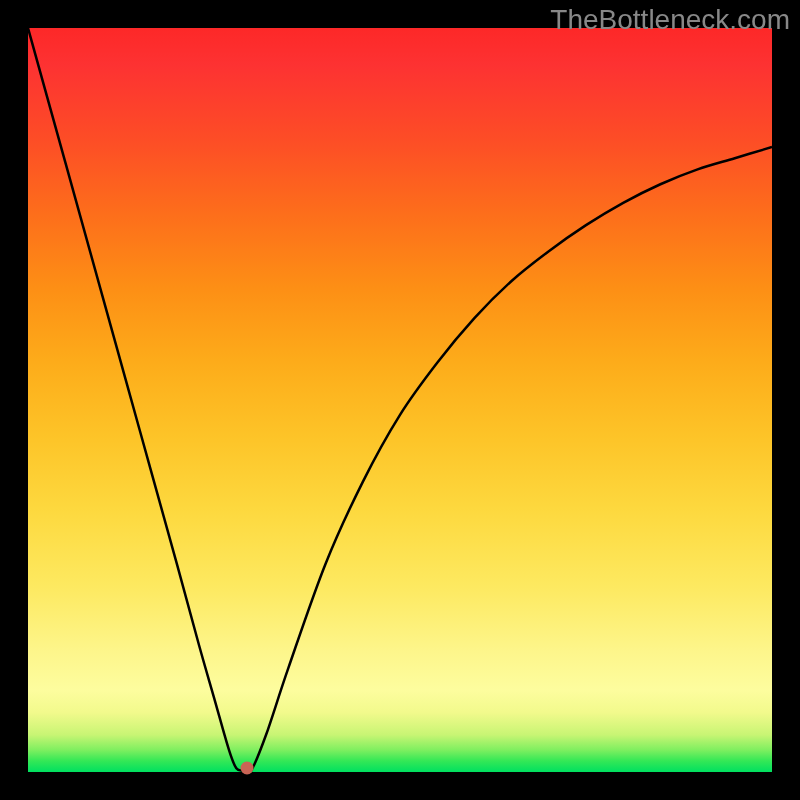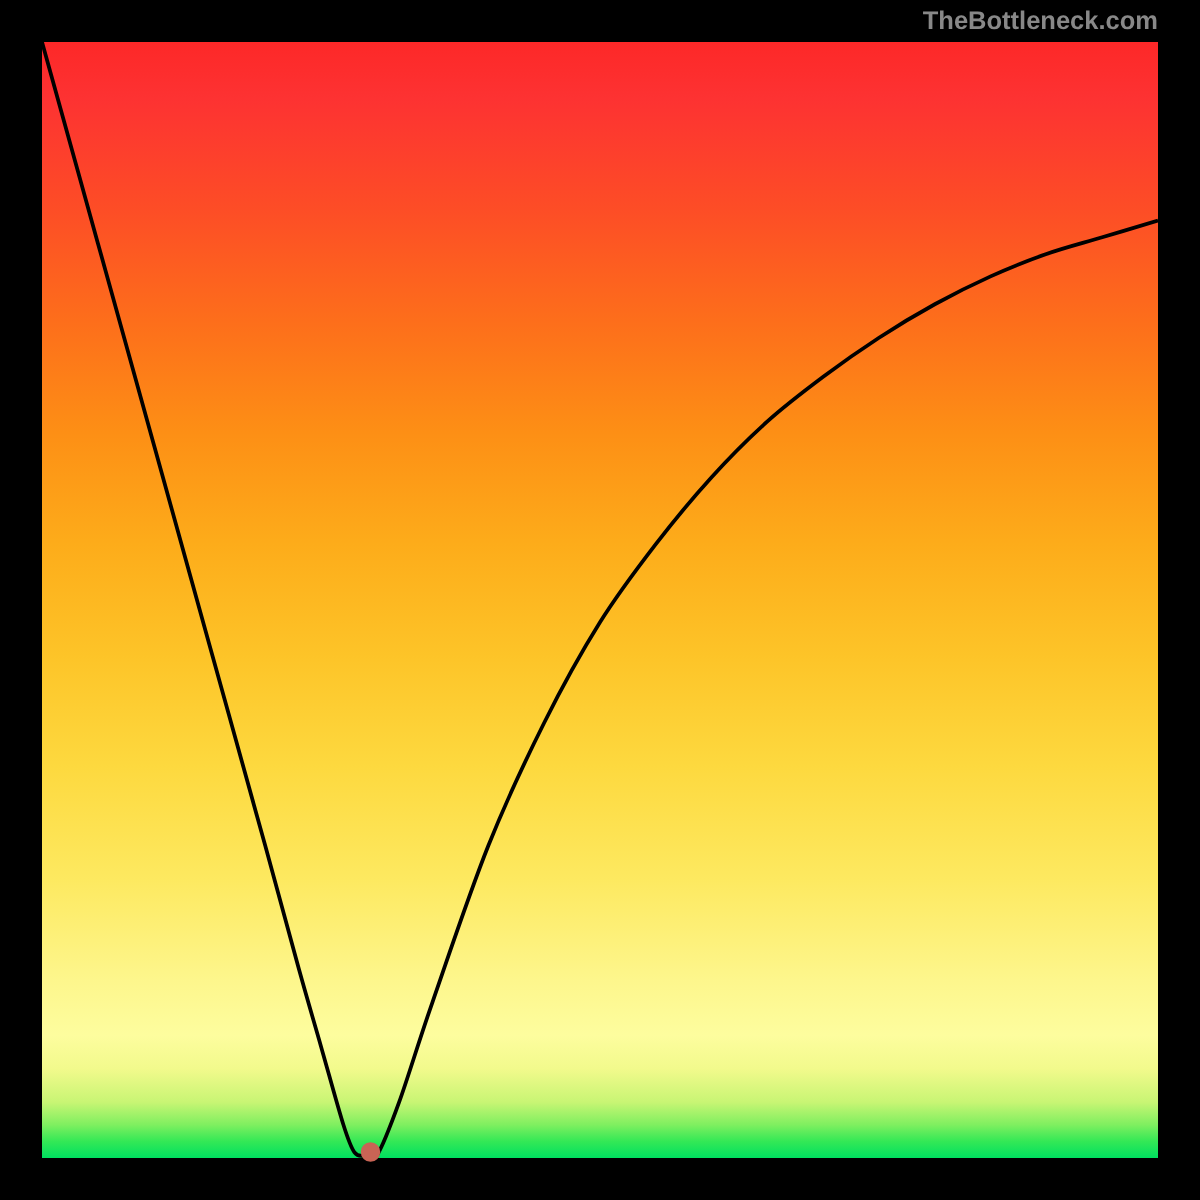--- a/index.html
+++ b/index.html
@@ -16,24 +16,24 @@
     }
     .container {
       width: 800px;
       height: 800px;
       position: relative;
       background: #000;
     }
     .watermark {
       position: absolute;
       top: 4px;
-      right: 28px;
+      right: 10px;
       color: #888;
-      font-size: 17px;
-      font-weight: 700;
+      font-size: 28px;
+      font-weight: 400;
       z-index: 10;
     }
     .plot-area {
       position: absolute;
       top: 28px;
       left: 28px;
       width: 744px;
       height: 744px;
       background: linear-gradient(to top,
         #00e060 0%,

